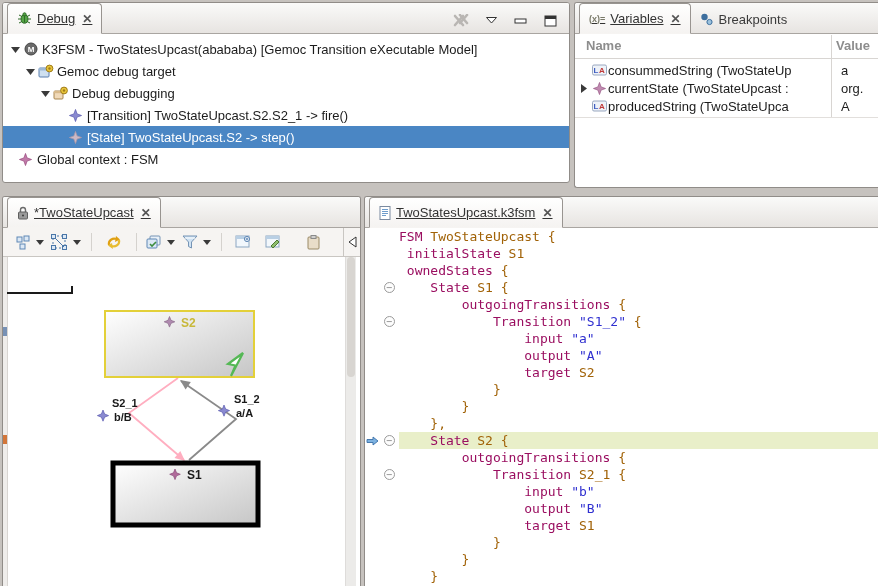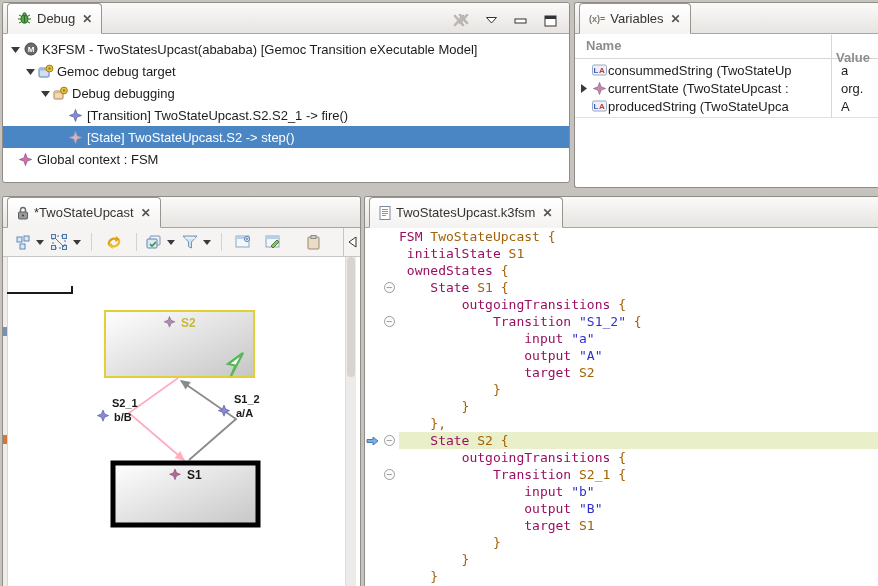--- a/index.html
+++ b/index.html
@@ -7,37 +7,37 @@
   .screen{position:relative;width:878px;height:586px;background:#c6c2be;overflow:hidden;}
 
   .panel{position:absolute;background:#fff;border:1px solid #908c88;border-radius:3px;overflow:hidden;}
   #debug-panel{left:2px;top:2px;width:566px;height:179px;}
   #vars-panel{left:574px;top:2px;width:306px;height:184px;border-right:none;border-radius:3px 0 0 3px;}
   #diagram-panel{left:2px;top:196px;width:357px;height:392px;border-bottom:none;}
   #code-panel{left:364px;top:196px;width:516px;height:392px;border-bottom:none;border-right:none;border-radius:3px 0 0 0;}
 
   .tabbar{position:relative;height:30px;background:linear-gradient(#fafaf9,#e7e4e1);border-bottom:1px solid #a9a5a1;display:flex;align-items:flex-end;}
   .tab{display:flex;align-items:center;gap:5px;height:29px;padding:0 9px;font-size:13px;color:#333;position:relative;top:1px;}
-  .tab.active{background:linear-gradient(#ffffff,#f5f3f1);border:1px solid #989490;border-bottom:1px solid #f6f4f2;border-radius:4px 4px 0 0;margin-left:4px;}
+  .tab.active{background:linear-gradient(#ffffff,#f5f3f1);border:1px solid #989490;border-bottom:1px solid #f6f4f2;border-radius:4px 4px 0 0;margin-left:4px;text-decoration:underline;}
   .tab.inactive{color:#3a3a3a;}
   .tclose{font-size:12px;color:#555;margin-left:2px;font-weight:bold;}
   .tb-actions{margin-left:auto;display:flex;align-items:center;gap:17px;padding:0 12px 6px 0;}
 
   
   .tree{padding-top:4px;font-size:13px;color:#1c1c1c;}
   .trow{display:flex;align-items:center;height:22px;white-space:nowrap;}
   .trow .tw{width:14px;display:inline-flex;justify-content:center;flex:none;}
   .trow .ti{width:17px;display:inline-flex;justify-content:center;flex:none;margin-right:3px;}
   .trow .tl{overflow:hidden;}
   .trow.sel{background:#4a86c4;color:#fff;}
 
   
   .var-head{position:relative;height:24px;border-bottom:1px solid #d8d5d2;font-size:13px;font-weight:bold;color:#8d8d8d;}
   .var-head .h-name{position:absolute;left:11px;top:4px;}
-  .var-head .h-value{position:absolute;left:261px;top:4px;margin-top:12px;}
+  .var-head .h-value{position:absolute;left:261px;top:4px;}
   .col-div{position:absolute;left:256px;top:32px;width:1px;height:82px;background:#d8d5d2;}
   .vrow{display:flex;align-items:center;height:18px;font-size:13px;color:#1c1c1c;}
   .vrow .vw{width:13px;display:inline-flex;justify-content:center;flex:none;margin-left:2px;}
   .vrow .vi{width:18px;display:inline-flex;justify-content:center;flex:none;}
   .vrow .vn{width:222px;overflow:hidden;white-space:nowrap;flex:none;}
   .vrow .vv{padding-left:11px;white-space:nowrap;overflow:hidden;}
   .var-rows{border-bottom:1px solid #e2dfdc;padding-top:2px;padding-bottom:2px;}
 
   
   .dtoolbar{height:28px;background:#f6f4f2;border-bottom:1px solid #c9c6c2;display:flex;align-items:center;padding-left:10px;}
@@ -199,20 +199,29 @@
         </div>
       </div>
   </div>
 
   <div class="panel" id="vars-panel">
     <div class="tabbar">
       <div class="tab active">
         <span style="font-size:9px;color:#7a7a6a;font-weight:bold;">(x)=</span>
         <span>Variables</span>
         <span class="tclose">✕</span>
+      </div>
+      <div class="tab inactive">
+        <span>
+          <svg width="14" height="13" viewBox="0 0 14 13">
+              <circle cx="4.5" cy="4" r="3.2" fill="#3d6f9e"></circle>
+              <circle cx="9.5" cy="9" r="2.6" fill="#9dc3de" stroke="#3d6f9e"></circle>
+            </svg>
+        </span>
+        <span>Breakpoints</span>
       </div>
     </div>
     <div class="var-head">
       <span class="h-name">Name</span>
       <span class="h-value">Value</span>
     </div>
     <div class="col-div"></div>
     <div class="var-rows" id="var-rows">
         <div class="vrow">
           <span class="vw"></span>

